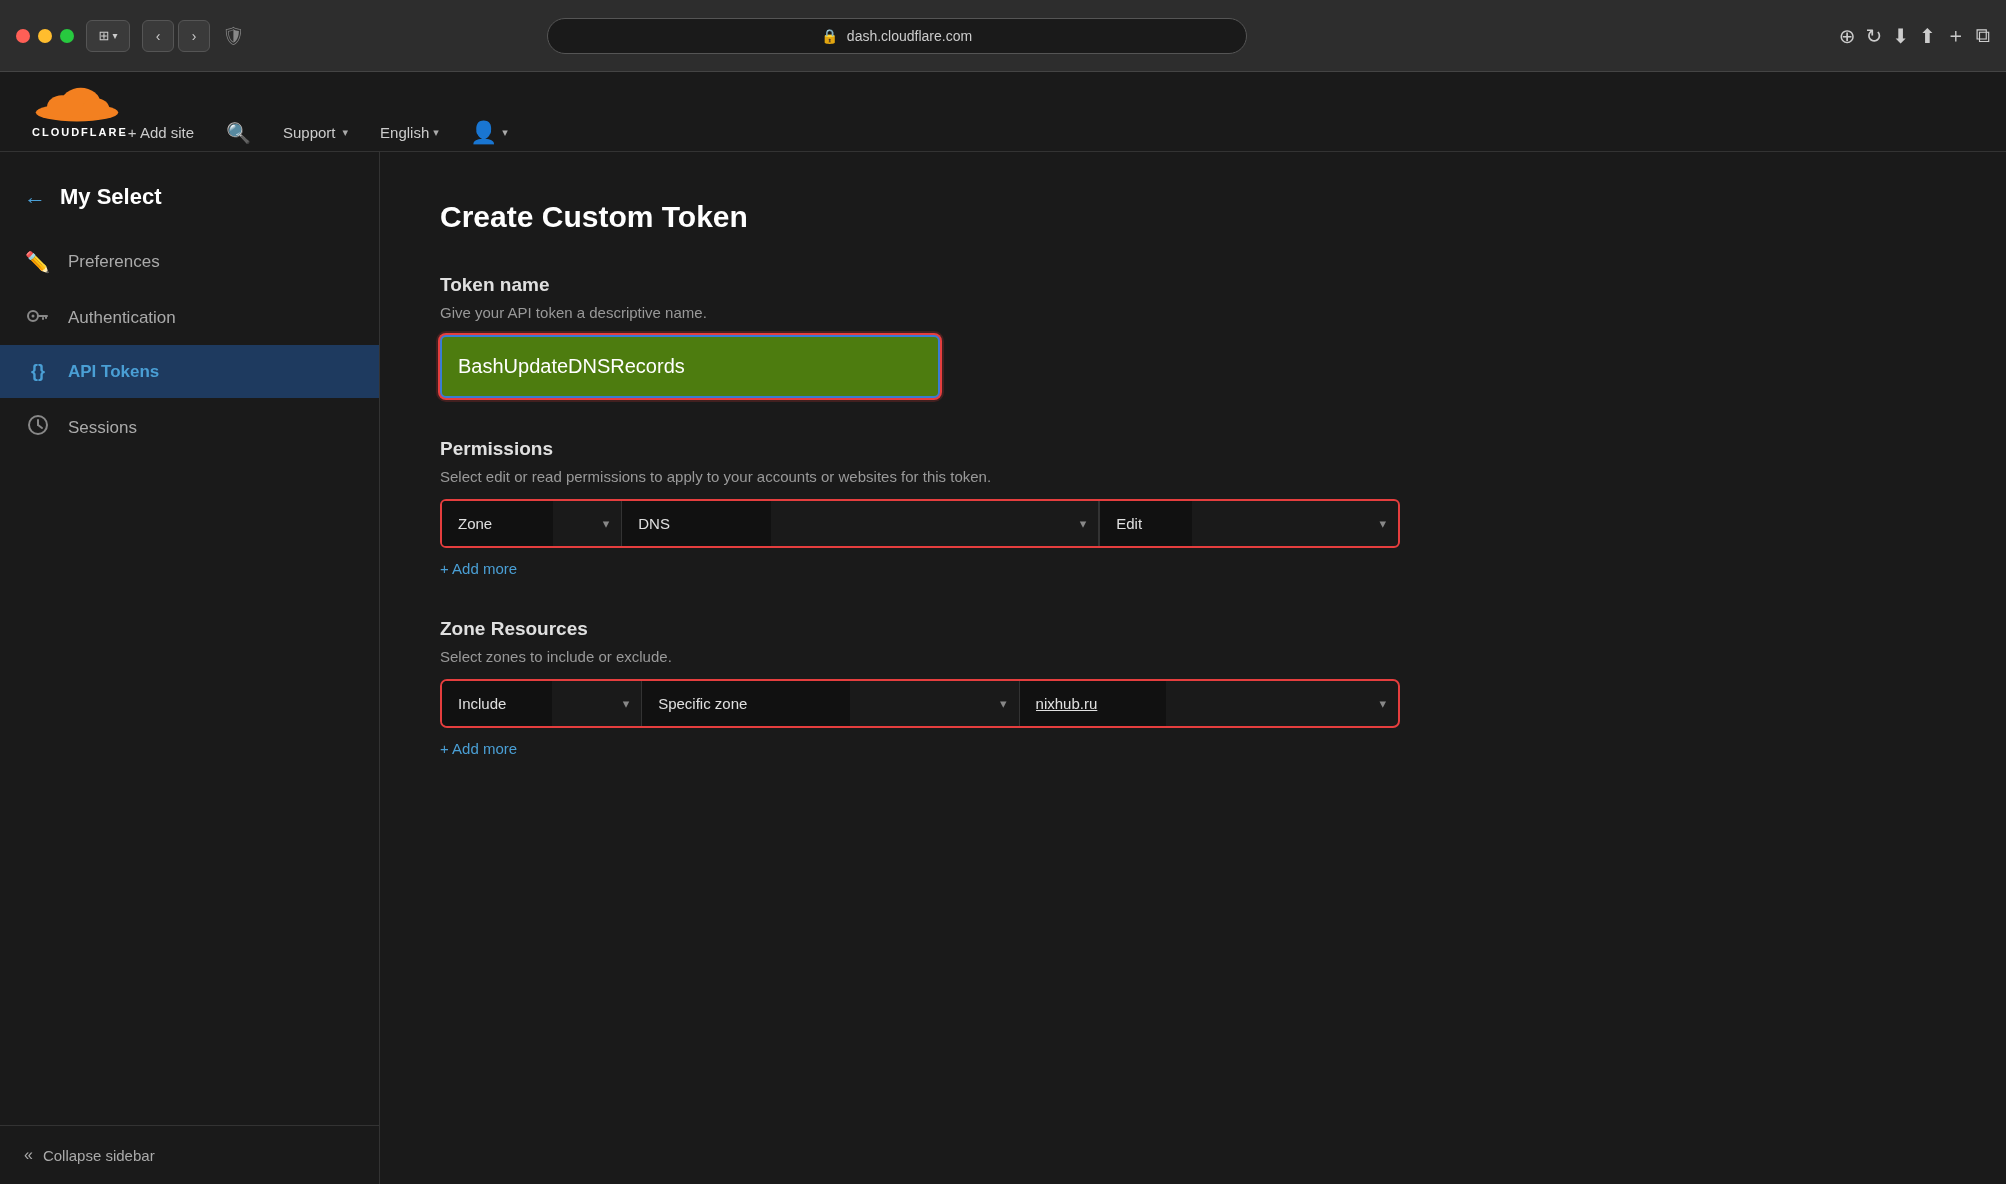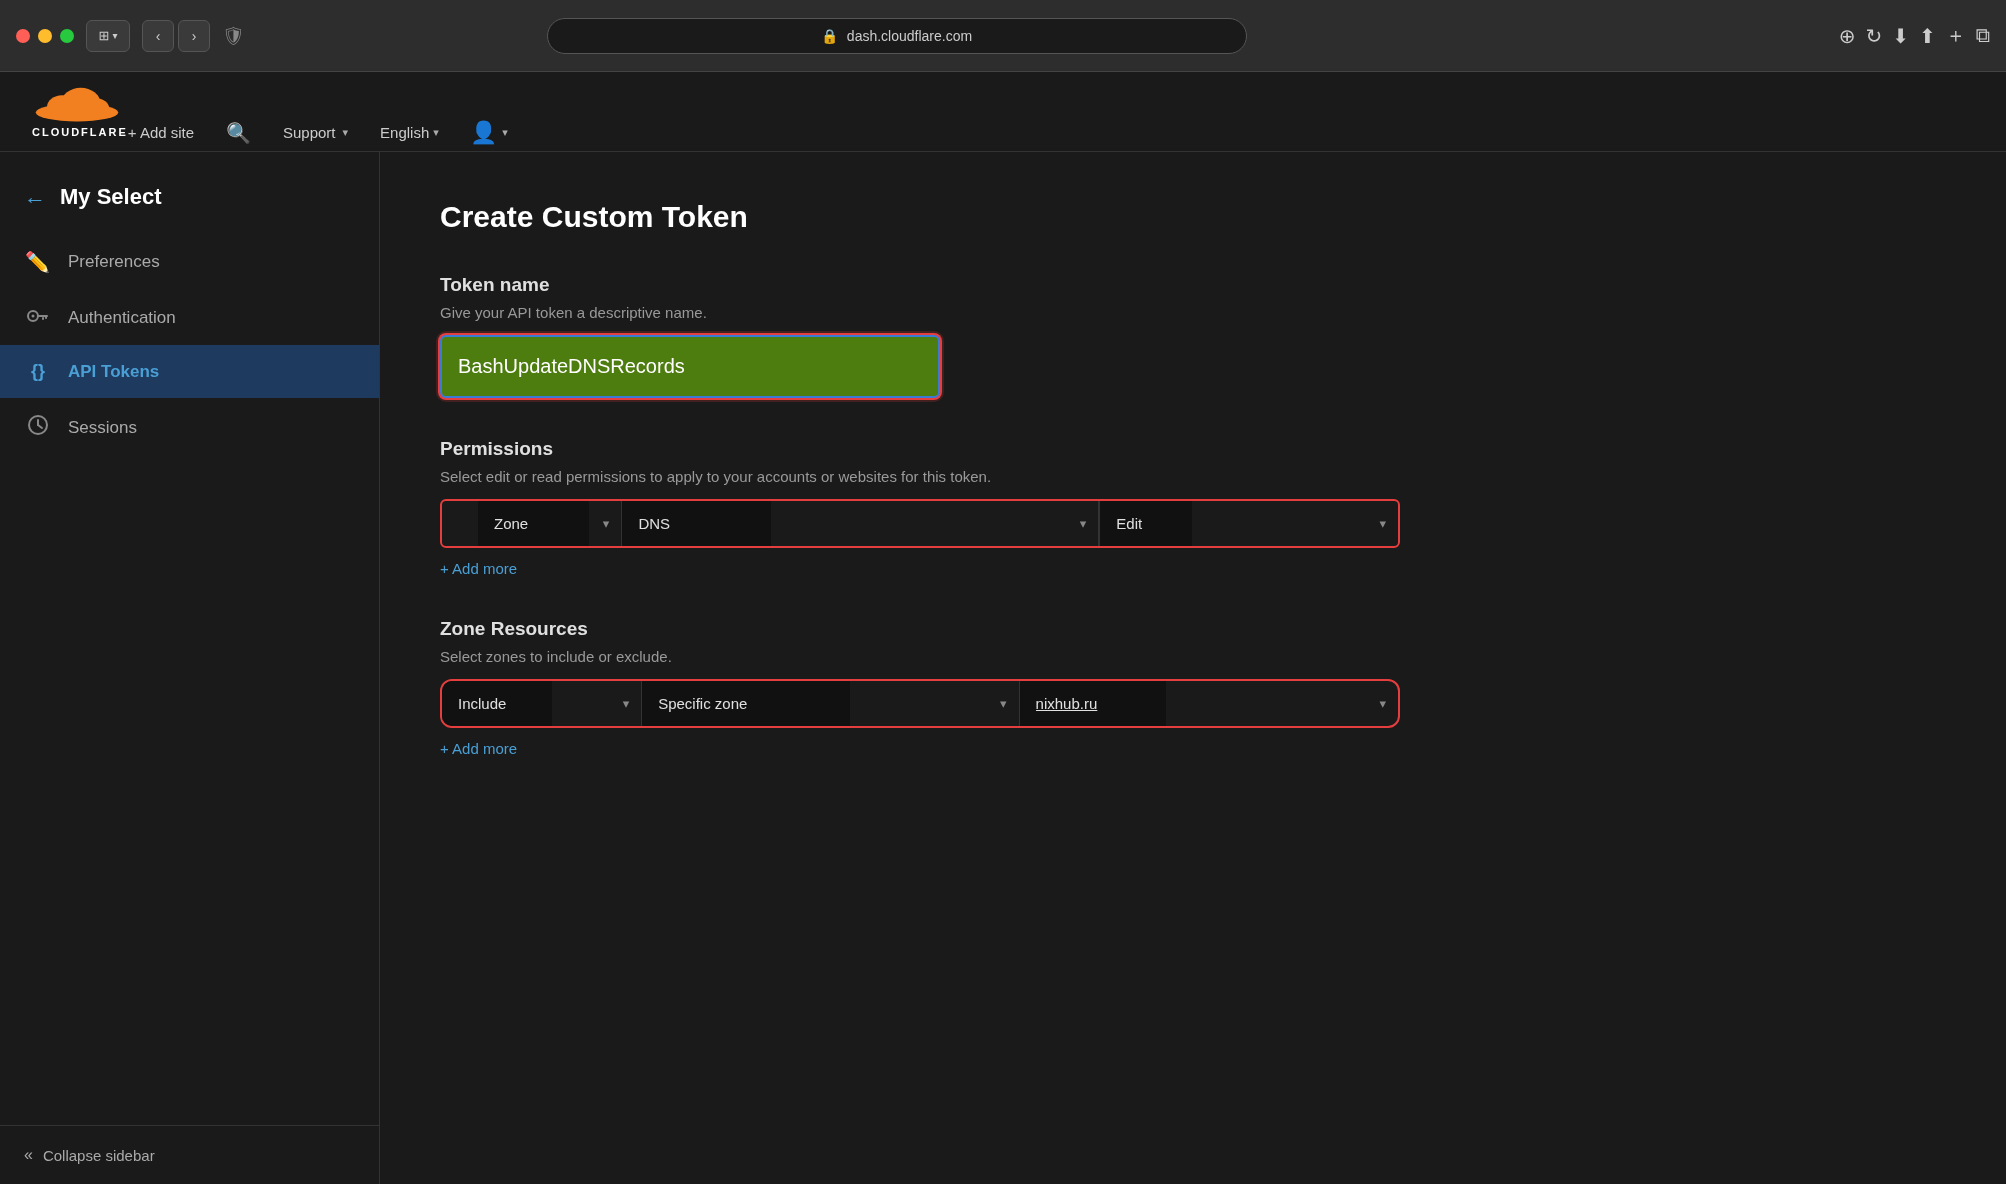--- a/index.html
+++ b/index.html
@@ -321,21 +321,20 @@
     }
     .perm-select-wrapper .drop-arrow {
       position: absolute;
       right: 12px;
       pointer-events: none;
       color: #888;
       font-size: 13px;
     }
     .perm-zone-select {
       width: 180px;
-      padding-left: 36px;
     }
     .perm-dns-select {
       width: 480px;
       border-left: 1px solid #333;
       border-right: 1px solid #333;
     }
     .perm-edit-select {
       width: 300px;
       border-left: 1px solid #333;
     }
@@ -347,21 +346,21 @@
       margin-top: 12px;
       display: inline-block;
       text-decoration: none;
     }
 
     
     .zone-resources-row {
       display: flex;
       gap: 0;
       border: 2px solid #e53e3e;
-      border-radius: 12px;
+      border-radius: 7px;
       overflow: hidden;
       width: 960px;
     }
     .zone-include-select {
       width: 200px;
     }
     .zone-specific-select {
       width: 380px;
       border-left: 1px solid #333;
       border-right: 1px solid #333;

